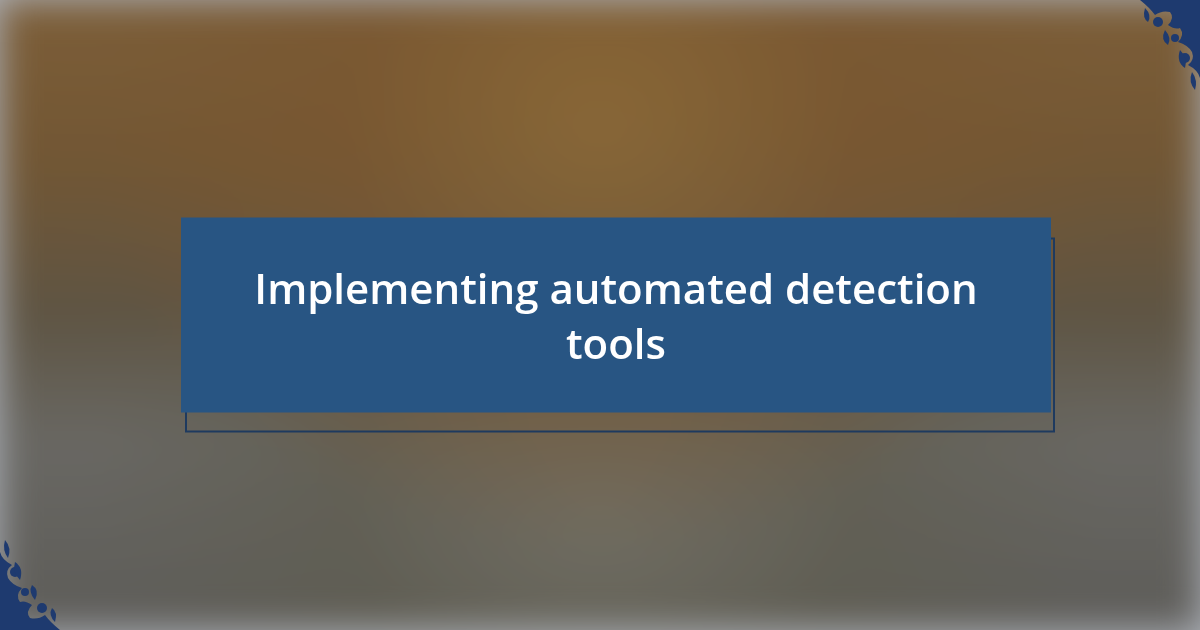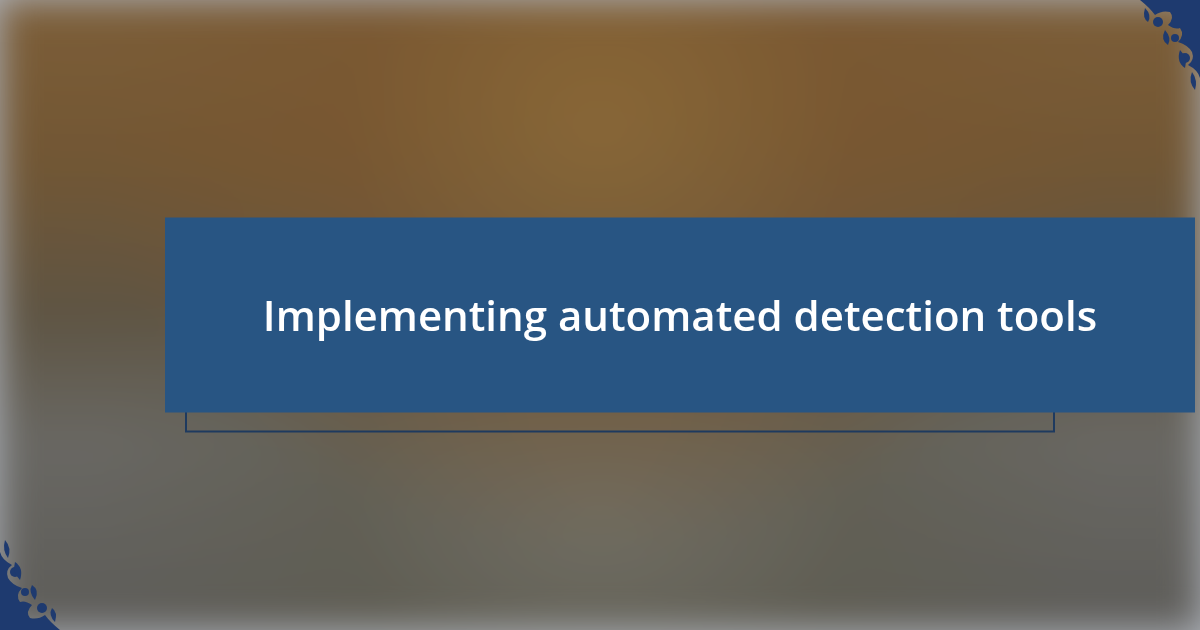--- a/index.html
+++ b/index.html
@@ -67,27 +67,28 @@
       top: 20px;
       left: 20px;
       width: 870px;
       height: 195px;
       border: 2px solid #1e3a5f;
       background: transparent;
     }
     
     .title-box {
       position: relative;
-      width: 1030px;
+      width: 870px;
       height: 195px;
       background: #285583;
       display: flex;
       align-items: center;
       justify-content: center;
       padding: 30px 50px;
+      margin-left: 16px;
     }
     
     .title-text {
       color: #ffffff;
       font-size: 42px;
       font-weight: 600;
       text-align: center;
       line-height: 1.3;
     }
   </style>

